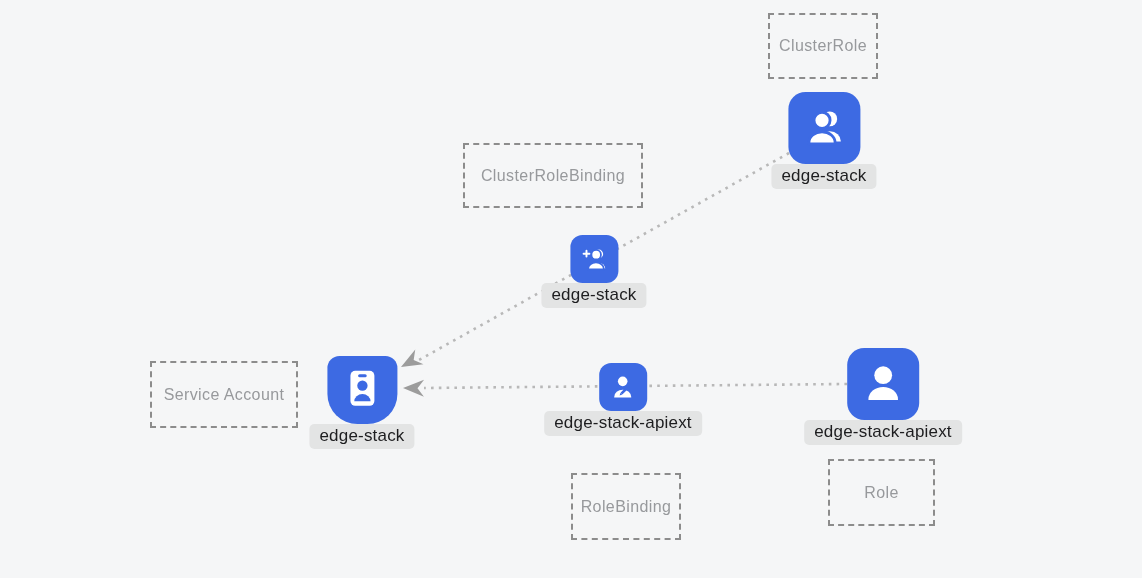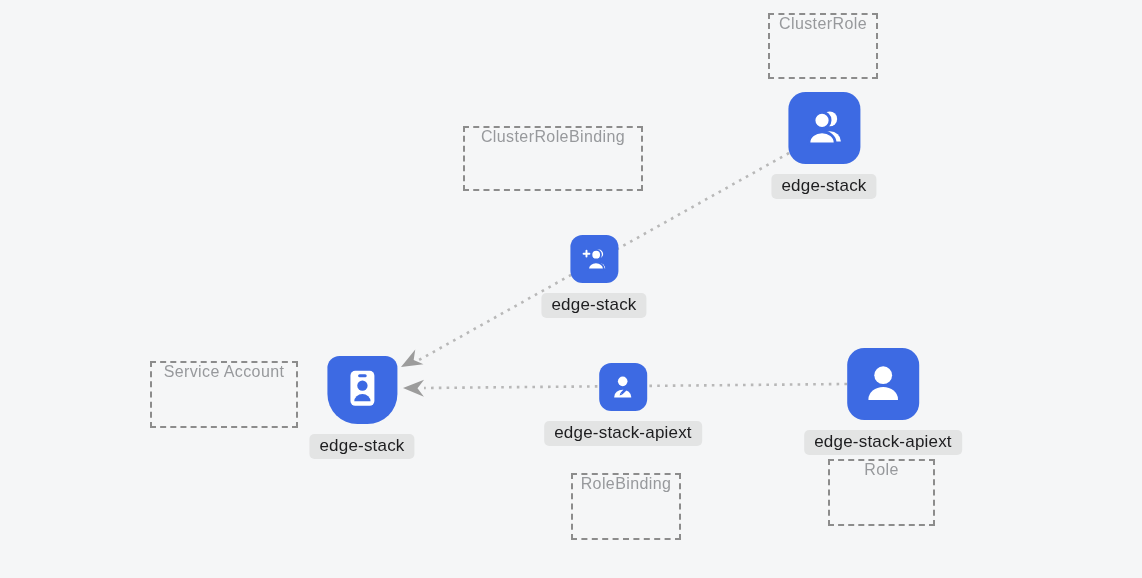--- a/index.html
+++ b/index.html
@@ -22,34 +22,33 @@
     stroke-width: 2.6;
     stroke-dasharray: 2.6 5.2;
     fill: none;
   }
   .arrow { fill: #9c9c9c; }
 
   .type-box {
     position: absolute;
     border: 2px dashed #8c8c8c;
     box-sizing: border-box;
-    display: flex; justify-content: center;
+    display: flex; align-items: center; justify-content: center;
   }
   .type-label {
     color: #97999c;
     font-size: 16px;
     letter-spacing: 0.4px;
     white-space: nowrap;
   }
 
   .node {
     position: absolute;
     transform: translateX(-50%);
     display: flex; flex-direction: column; align-items: center;
-    gap: 10px;
   }
   .icon {
     background: #3d6ae3;
     display: flex; align-items: center; justify-content: center;
   }
   .icon.lg { width: 72px; height: 72px; border-radius: 17px; }
   .icon.sm { width: 48px; height: 48px; border-radius: 12px; }
   .icon.badge { width: 70px; height: 68px; border-radius: 12px 12px 30px 30px; }
   .icon svg { display: block; }
 
@@ -72,21 +71,21 @@
     <line class="edge" x1="789" y1="153" x2="419" y2="360"></line>
     <line class="edge" x1="847" y1="384" x2="424" y2="388"></line>
     <path class="arrow" d="M0 0 L21 -8.5 L14.5 0 L21 8.5 Z" transform="translate(401,367) rotate(-29)"></path>
     <path class="arrow" d="M0 0 L21 -8.5 L14.5 0 L21 8.5 Z" transform="translate(403,388) rotate(0.5)"></path>
   </svg>
 
   <div class="type-box" style="left:768px; top:13px; width:110px; height:66px">
     <span class="type-label">ClusterRole</span>
   </div>
 
-  <div class="type-box" style="left:463px; top:126px; width:180px; height:65px">
+  <div class="type-box" style="left:463px; top:143px; width:180px; height:65px">
     <span class="type-label">ClusterRoleBinding</span>
   </div>
 
   <div class="type-box" style="left:150px; top:361px; width:148px; height:67px">
     <span class="type-label">Service Account</span>
   </div>
 
   <div class="type-box" style="left:571px; top:473px; width:110px; height:67px">
     <span class="type-label">RoleBinding</span>
   </div>

